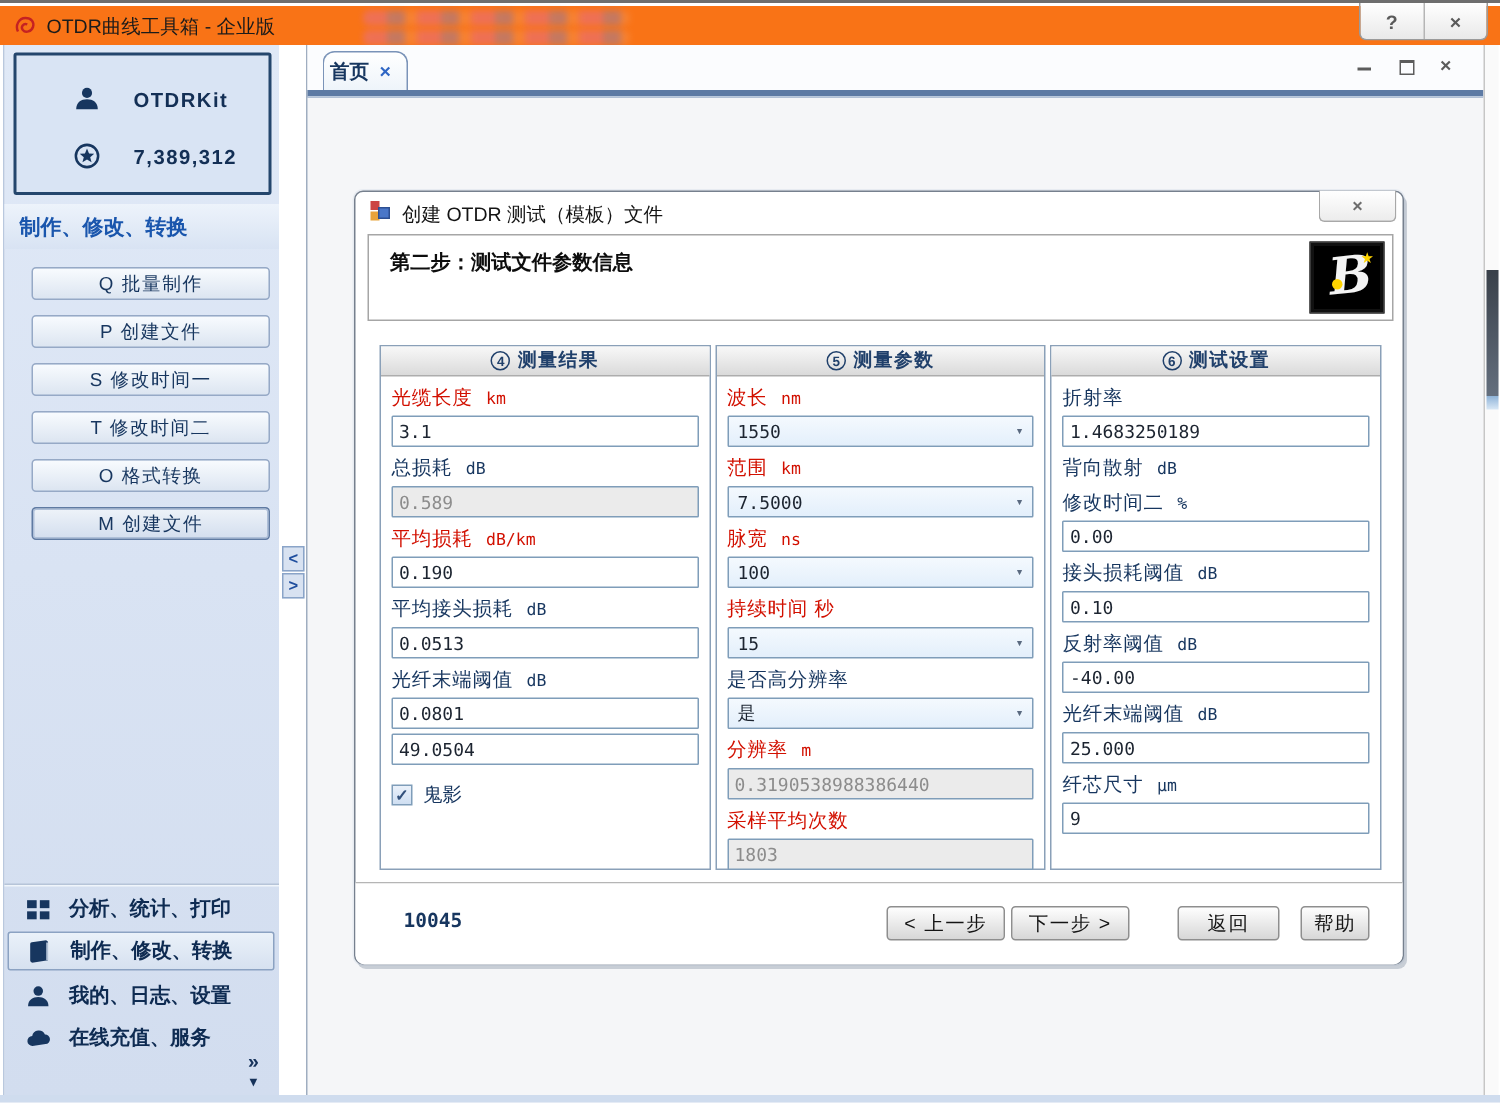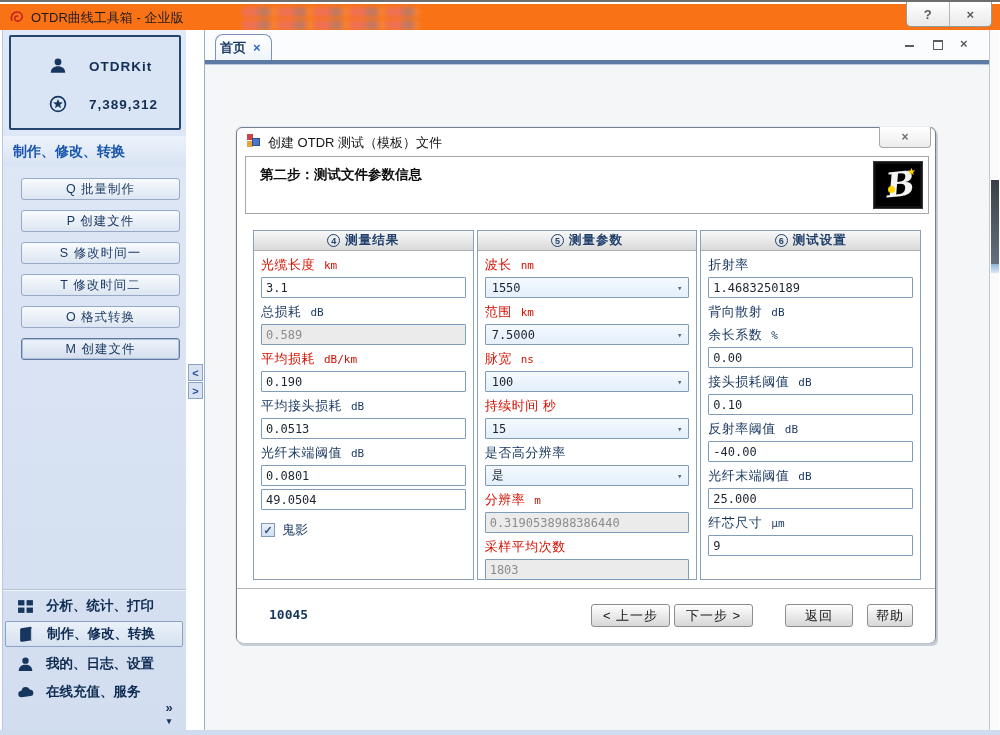--- a/index.html
+++ b/index.html
@@ -310,21 +310,21 @@
 
     <div class="group">
       <div class="g-hdr">
           <span class="g-num">6</span>
         <span class="g-title">测试设置</span>
         </div>
       <div class="g-body">
         <div class="lbl"><span>折射率</span><span class="unit"></span></div>
         <input class="txt" value="1.4683250189" style="">
         <div class="lbl"><span>背向散射</span><span class="unit">dB</span></div>
-        <div class="lbl"><span>余长系数</span><span class="unit">%</span></div>
+        <div class="lbl"><span>修改时间二</span><span class="unit">%</span></div>
         <input class="txt" value="0.00" style="">
         <div class="lbl"><span>接头损耗阈值</span><span class="unit">dB</span></div>
         <input class="txt" value="0.10" style="">
         <div class="lbl"><span>反射率阈值</span><span class="unit">dB</span></div>
         <input class="txt" value="-40.00" style="">
         <div class="lbl"><span>光纤末端阈值</span><span class="unit">dB</span></div>
         <input class="txt" value="25.000" style="">
         <div class="lbl"><span>纤芯尺寸</span><span class="unit">μm</span></div>
         <input class="txt" value="9" style="">
       </div>

